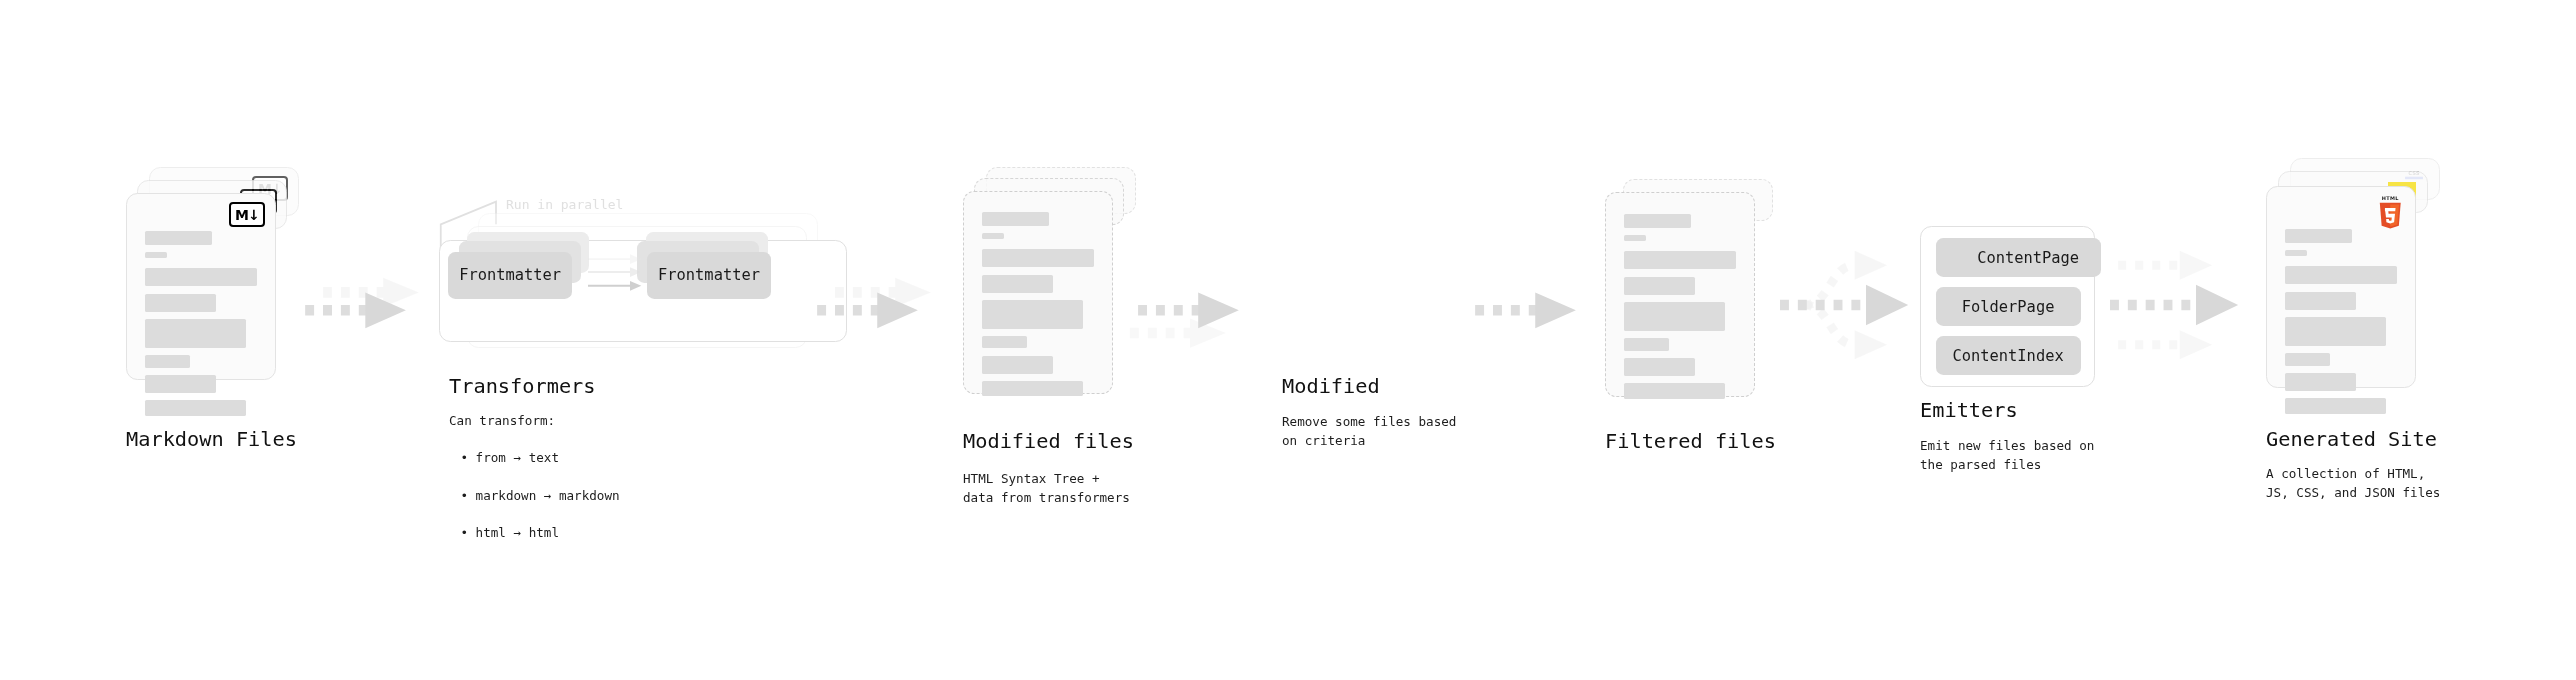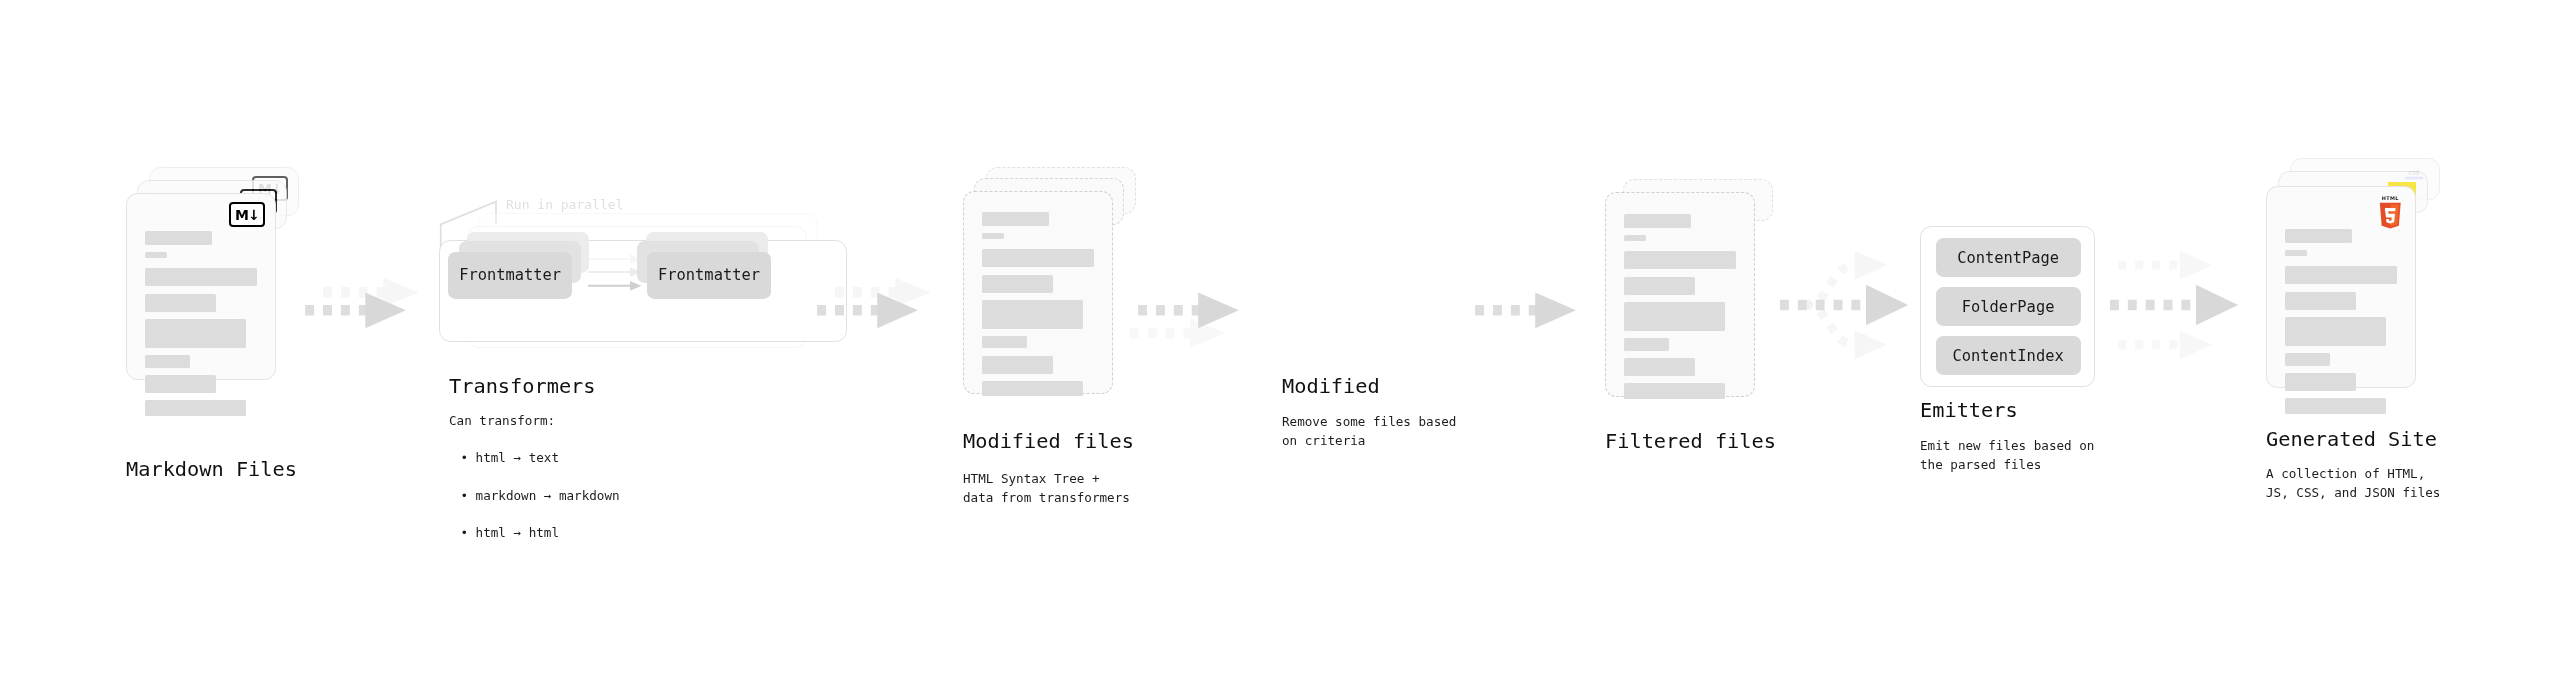--- a/index.html
+++ b/index.html
@@ -110,21 +110,21 @@
         <div class="bar" style="width:100%;height:18.7px;"></div>
         <div class="bar" style="width:63%;height:18px;"></div>
         <div class="bar" style="width:90%;height:29px;"></div>
         <div class="bar" style="width:40%;height:12.2px;"></div>
         <div class="bar" style="width:63%;height:18px;"></div>
         <div class="bar" style="width:90%;height:15.4px;"></div>
       </div>
     </div>
   </div>
 
-  <div class="title" style="left:126px;top:427px;margin-top:30px;">Markdown Files</div>
+  <div class="title" style="left:126px;top:427px;">Markdown Files</div>
 
   <svg class="abs" style="left:305px;top:268px;" width="110" height="65" viewBox="0 0 135 80">
     <g opacity="0.45" transform="translate(22,-22)">
       <line x1="0" y1="52" x2="78" y2="52" stroke="#ededed" stroke-width="13" stroke-dasharray="11 11"></line>
       <polygon points="74,34 118,52 74,70" fill="#ededed"></polygon>
     </g>
     <g>
       <line x1="0" y1="52" x2="78" y2="52" stroke="#dddddd" stroke-width="13" stroke-dasharray="11 11"></line>
       <polygon points="74,30 124,52 74,74" fill="#d8d8d8"></polygon>
     </g>
@@ -162,21 +162,21 @@
         </g>
       </svg>
 
       <div class="chip" style="left:8.1px;top:10.6px;width:124px;height:47px;">Frontmatter</div>
       <div class="chip" style="left:207px;top:10.6px;width:124px;height:47px;">Frontmatter</div>
     </div>
   </div>
 
   <div class="title" style="left:449px;top:374px;">Transformers</div>
   <div class="sub" style="left:449px;top:412px;"><span>Can transform:</span><br>
-    <span class="li">• html → text</span><br>
+    <span class="li">• from → text</span><br>
     <span class="li">• markdown → markdown</span><br>
     <span class="li">• html → html</span>
   </div>
 
   <svg class="abs" style="left:817px;top:268px;" width="114" height="65" viewBox="0 0 140 80">
     <g opacity="0.45" transform="translate(22,-22)">
       <line x1="0" y1="52" x2="78" y2="52" stroke="#ededed" stroke-width="13" stroke-dasharray="11 11"></line>
       <polygon points="74,34 118,52 74,70" fill="#ededed"></polygon>
     </g>
     <g>
@@ -254,21 +254,21 @@
       <path d="M 30 85 C 62 85, 62 134, 92 134" fill="none" stroke="#ededed" stroke-width="11" stroke-dasharray="10 11"></path>
       <polygon points="92,116 132,134 92,152" fill="#ededed"></polygon>
     </g>
     <g>
       <line x1="0" y1="85" x2="110" y2="85" stroke="#dddddd" stroke-width="13" stroke-dasharray="11 11"></line>
       <polygon points="106,60 158,85 106,110" fill="#d8d8d8"></polygon>
     </g>
   </svg>
 
   <div class="groupbox" style="left:1920px;top:226px;width:175px;height:161px;">
-    <div class="chip" style="left:14.6px;top:11.4px;width:145px;height:39px;">ContentPage</div>
+    <div class="chip" style="left:14.6px;top:11.4px;width:145px;height:39px;padding-left:20px;">ContentPage</div>
     <div class="chip" style="left:14.6px;top:60px;width:145px;height:39px;">FolderPage</div>
     <div class="chip" style="left:14.6px;top:109px;width:145px;height:39px;">ContentIndex</div>
   </div>
   <div class="title" style="left:1920px;top:398px;text-align:right;">Emitters</div>
   <div class="sub" style="left:1920px;top:437px;">Emit new files based on
 the parsed files</div>
 
   <svg class="abs" style="left:2110px;top:236px;" width="146" height="138" viewBox="0 0 180 170">
     <g opacity=".42">
       <line x1="10" y1="36" x2="88" y2="36" stroke="#ededed" stroke-width="11" stroke-dasharray="10 11"></line>

